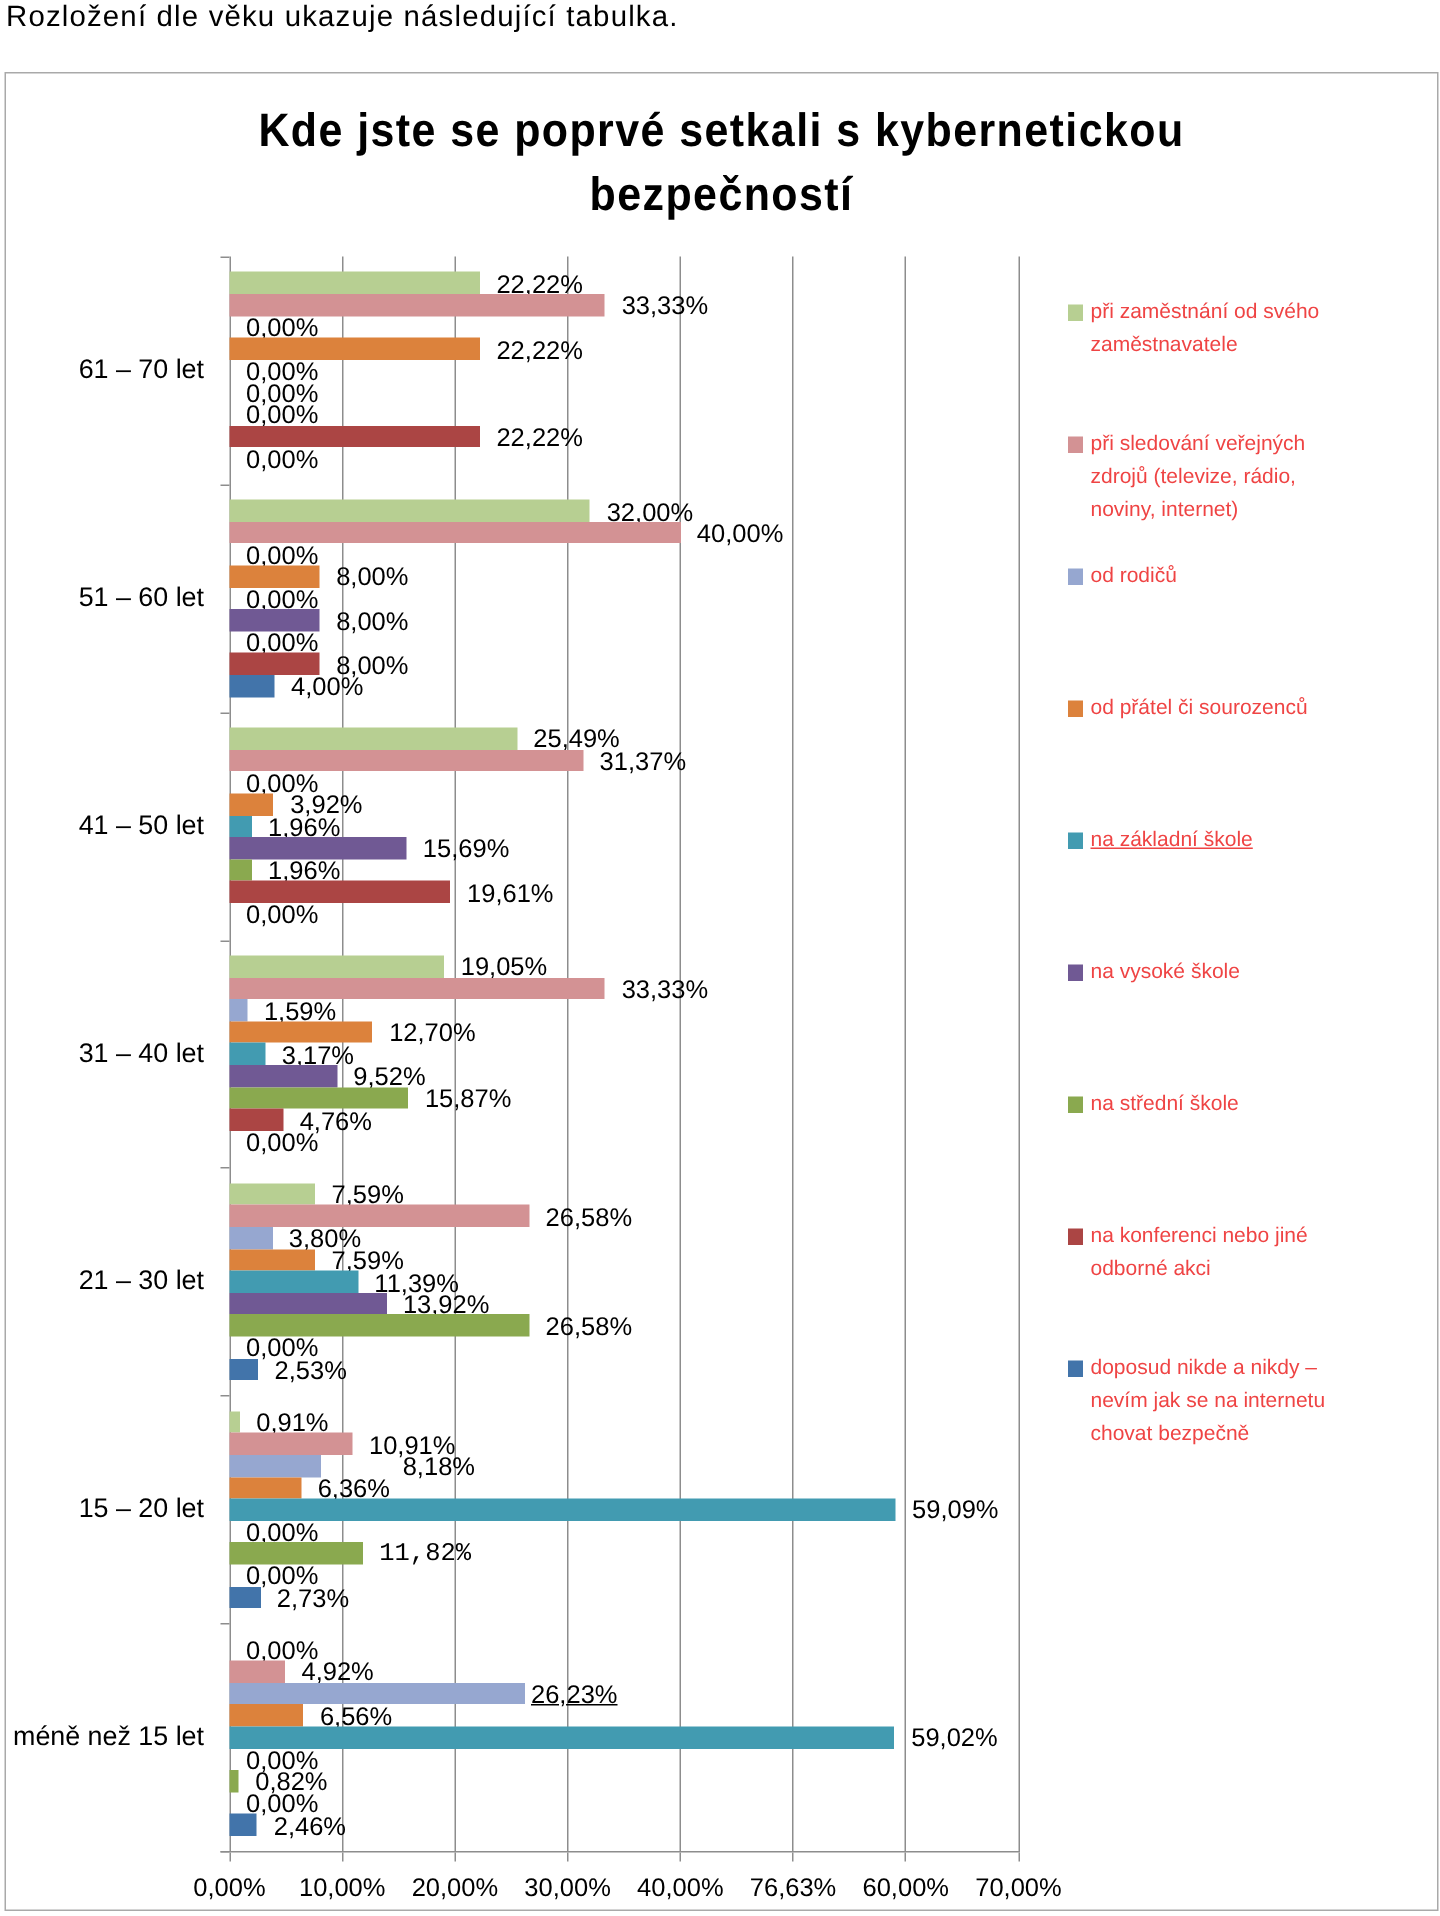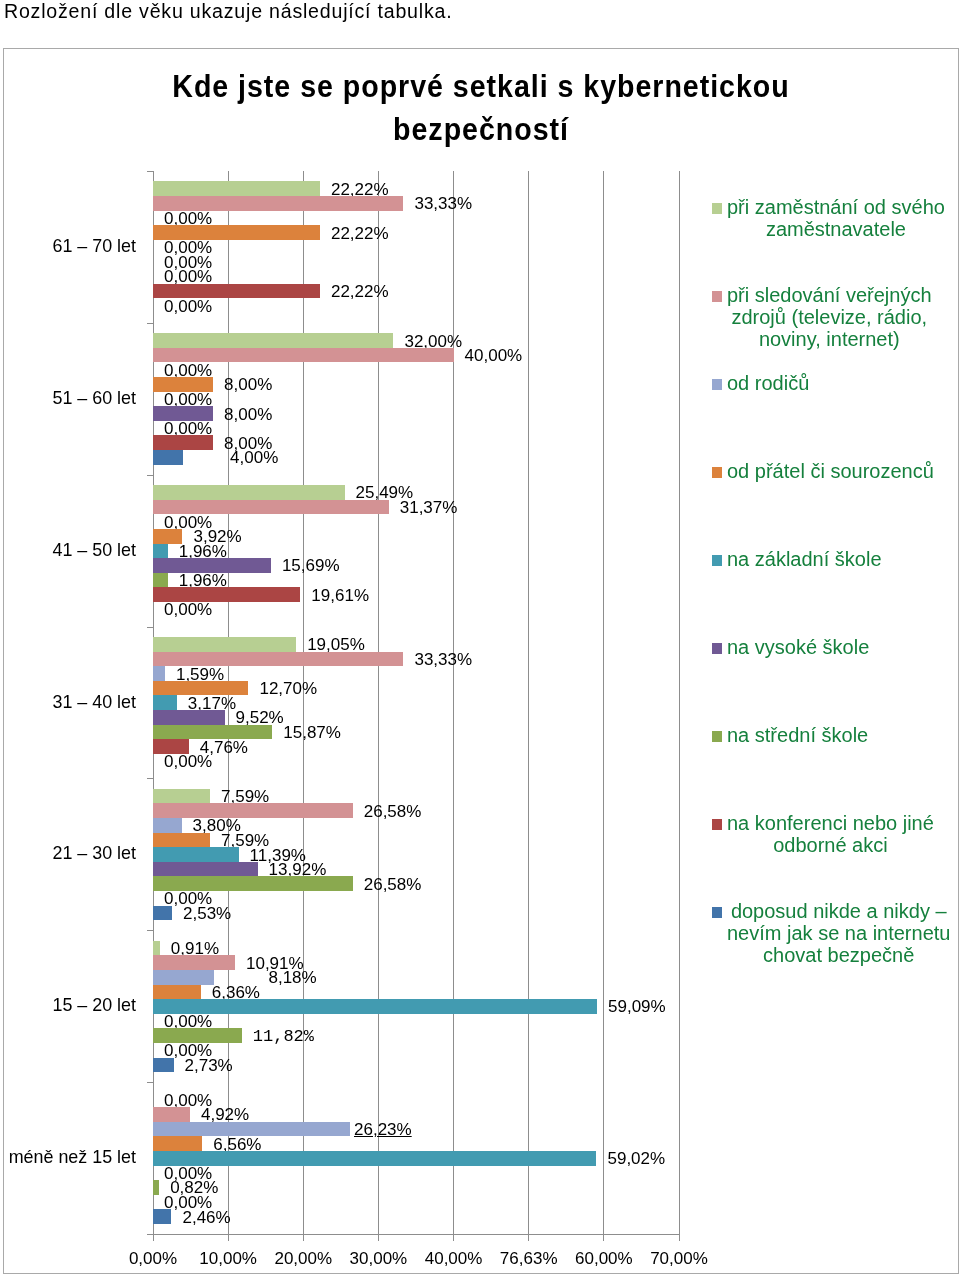--- a/index.html
+++ b/index.html
@@ -13,21 +13,21 @@
   .plot{position:absolute;left:0;top:0;}
   .gridline{position:absolute;width:1px;background:#8d8d8d;}
   .axisline{position:absolute;background:#8d8d8d;}
   .tick{position:absolute;background:#8d8d8d;}
   .bar{position:absolute;height:14.6px;}
   .vlabel{position:absolute;font-size:17px;color:#000;white-space:nowrap;line-height:19px;}
   .catlabel{position:absolute;font-size:17.9px;color:#000;white-space:nowrap;text-align:right;}
   .xtick-label{position:absolute;font-size:17px;color:#000;white-space:nowrap;text-align:center;}
   .legend-item{position:absolute;}
   .legend-swatch{position:absolute;width:10px;height:11px;}
-  .legend-text{position:absolute;font-size:20px;line-height:22px;color:#15803d;white-space:nowrap;text-align:center;}
+  .legend-text{position:absolute;font-size:14px;line-height:22px;color:#ef4444;white-space:nowrap;}
 </style>
 </head>
 <body>
 
 <div id="page">
   <div class="intro">Rozložení dle věku ukazuje následující tabulka.</div>
   <div class="chartbox">
     <div class="title">
         <div>Kde jste se poprvé setkali s kybernetickou</div>
         <div>bezpečností</div>
@@ -87,21 +87,21 @@
         <div class="vlabel" style="left: 160px; top: 311.786px;">0,00%</div>
         <div class="bar" style="left: 149px; top: 328.086px; width: 60.1143px; background: rgb(220, 130, 60);"></div>
         <div class="vlabel" style="left: 220.114px; top: 326.386px;">8,00%</div>
         <div class="vlabel" style="left: 160px; top: 340.986px;">0,00%</div>
         <div class="bar" style="left: 149px; top: 357.286px; width: 60.1143px; background: rgb(112, 89, 148);"></div>
         <div class="vlabel" style="left: 220.114px; top: 355.586px;">8,00%</div>
         <div class="vlabel" style="left: 160px; top: 370.186px;">0,00%</div>
         <div class="bar" style="left: 149px; top: 386.486px; width: 60.1143px; background: rgb(171, 69, 68);"></div>
         <div class="vlabel" style="left: 220.114px; top: 384.786px;">8,00%</div>
         <div class="bar" style="left: 149px; top: 401.086px; width: 30.0571px; background: rgb(66, 116, 170);"></div>
-        <div class="vlabel" style="left: 190.057px; top: 399.386px; margin-left: 36px;">4,00%</div>
+        <div class="vlabel" style="left: 190.057px; top: 399.386px;">4,00%</div>
         <div class="catlabel" style="left: 0px; width: 132px; top: 338.786px;">51 – 60 let</div>
         <div class="bar" style="left: 149px; top: 436.143px; width: 191.539px; background: rgb(183, 207, 146);"></div>
         <div class="vlabel" style="left: 351.539px; top: 434.443px;">25,49%</div>
         <div class="bar" style="left: 149px; top: 450.743px; width: 235.723px; background: rgb(211, 146, 148);"></div>
         <div class="vlabel" style="left: 395.723px; top: 449.043px;">31,37%</div>
         <div class="vlabel" style="left: 160px; top: 463.643px;">0,00%</div>
         <div class="bar" style="left: 149px; top: 479.943px; width: 29.456px; background: rgb(220, 130, 60);"></div>
         <div class="vlabel" style="left: 189.456px; top: 478.243px;">3,92%</div>
         <div class="bar" style="left: 149px; top: 494.543px; width: 14.728px; background: rgb(66, 155, 177);"></div>
         <div class="vlabel" style="left: 174.728px; top: 492.843px;">1,96%</div>
@@ -206,21 +206,21 @@
           </span>
         </div>
         <div class="legend-item" style="left: 708px; top: 417.81px;">
           <span class="legend-swatch" style="background: rgb(220, 130, 60); left: 0px; top: 0px;"></span>
           <span class="legend-text" style="left: 15px; top: -6.8px;">
             <div>od přátel či sourozenců</div>
           </span>
         </div>
         <div class="legend-item" style="left: 708px; top: 505.78px;">
           <span class="legend-swatch" style="background: rgb(66, 155, 177); left: 0px; top: 0px;"></span>
-          <span class="legend-text" style="left: 15px; top: -6.8px;">
+          <span class="legend-text" style="left: 15px; top: -6.8px; text-decoration: underline;">
             <div>na základní škole</div>
           </span>
         </div>
         <div class="legend-item" style="left: 708px; top: 593.75px;">
           <span class="legend-swatch" style="background: rgb(112, 89, 148); left: 0px; top: 0px;"></span>
           <span class="legend-text" style="left: 15px; top: -6.8px;">
             <div>na vysoké škole</div>
           </span>
         </div>
         <div class="legend-item" style="left: 708px; top: 681.72px;">

